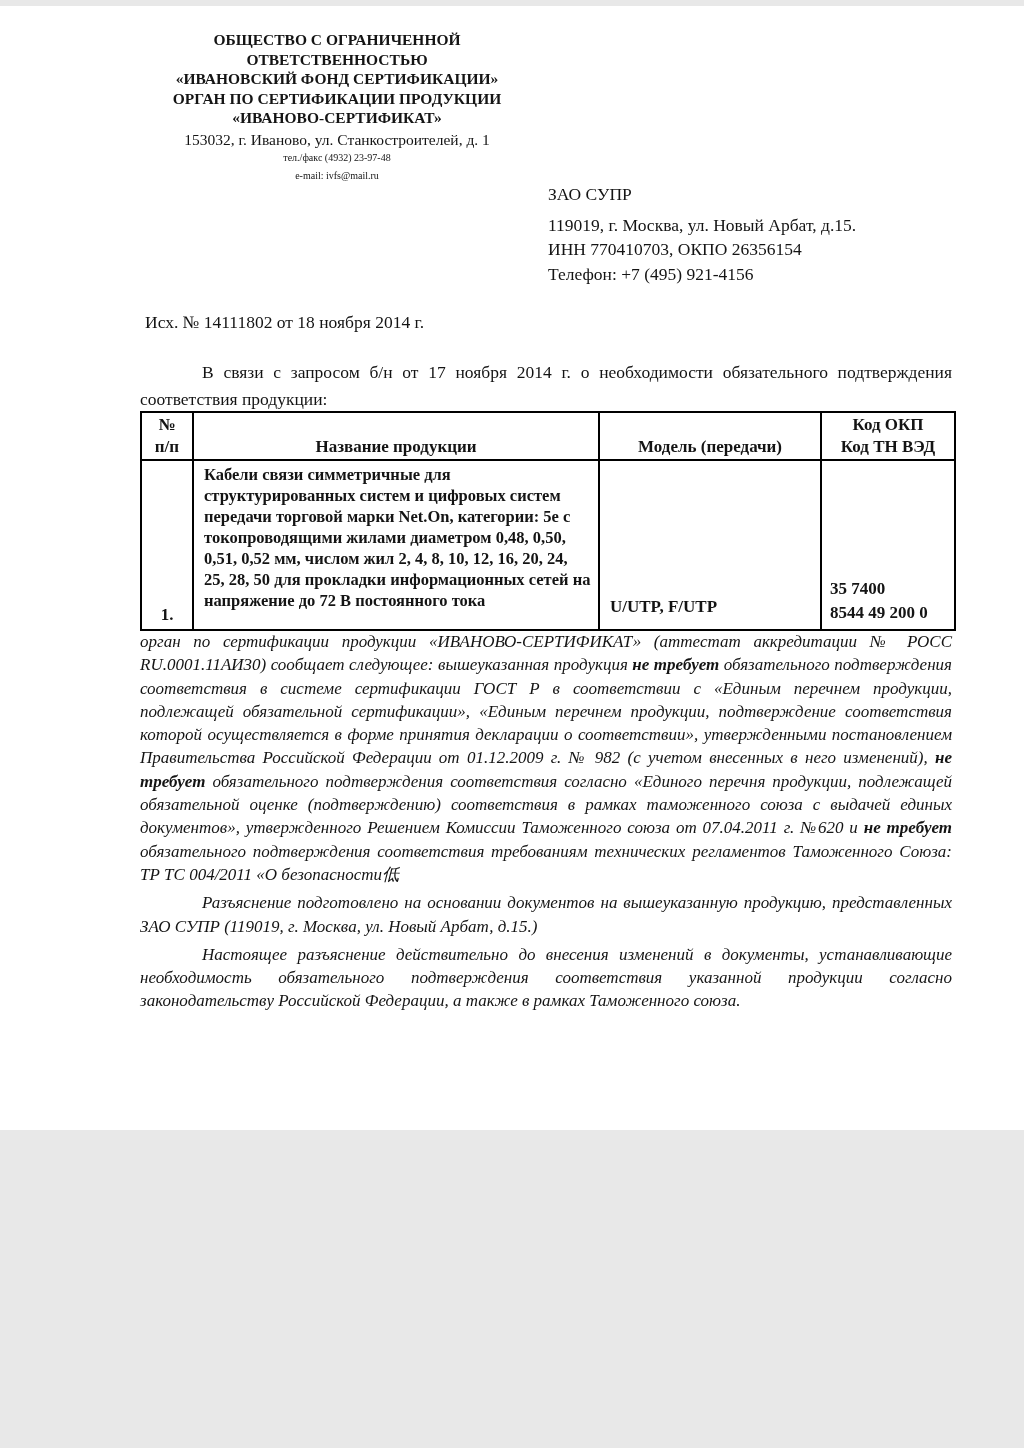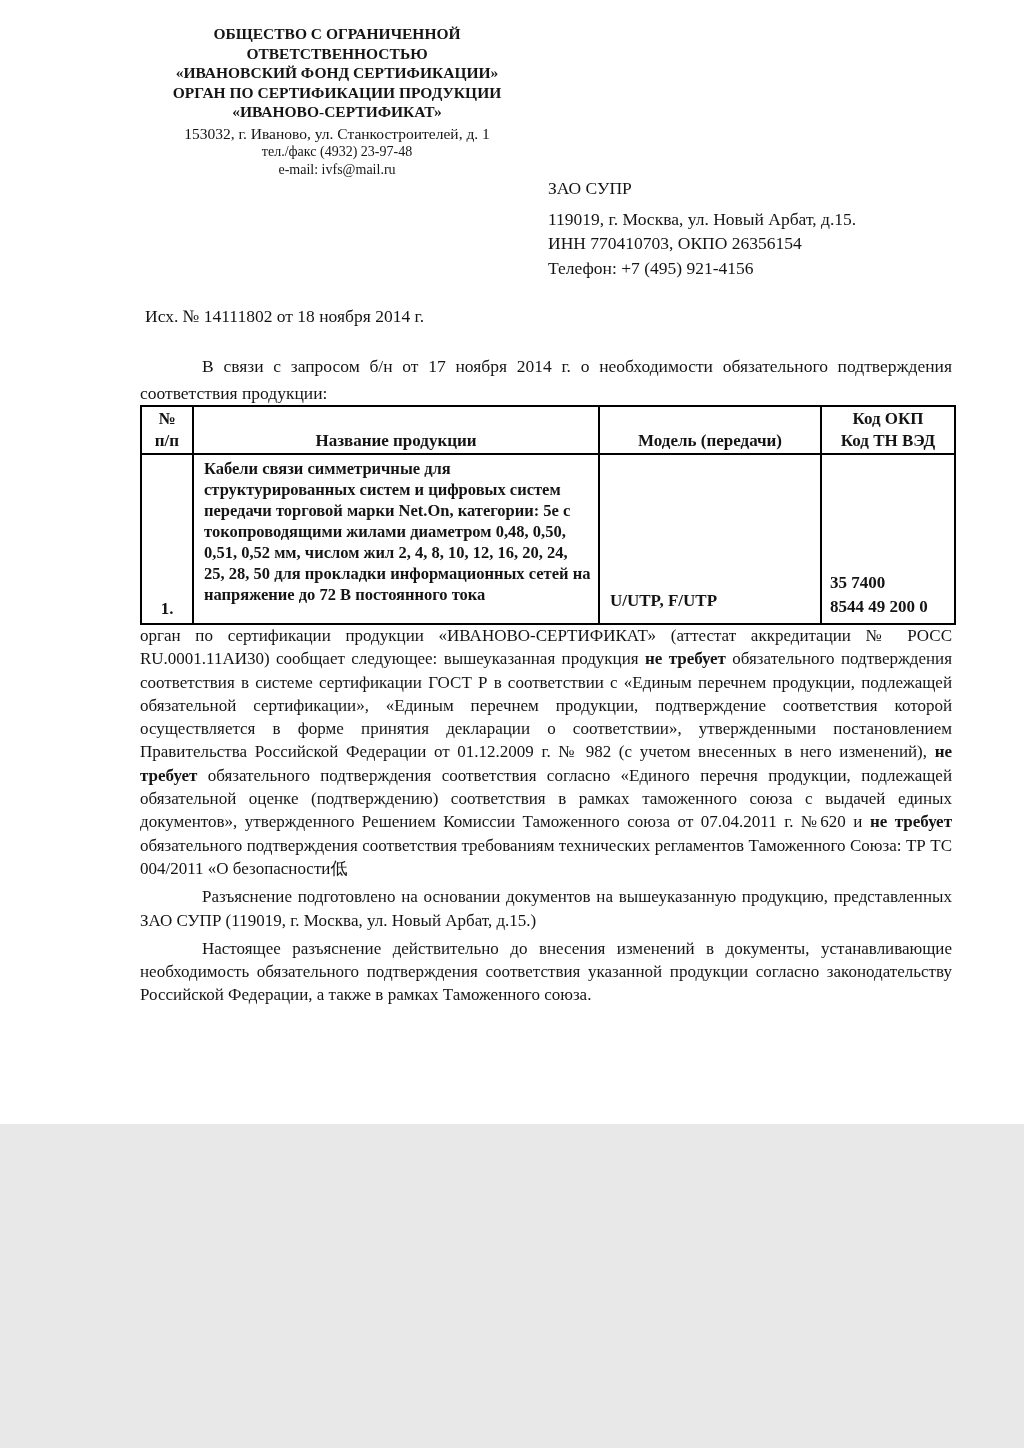--- a/index.html
+++ b/index.html
@@ -1,49 +1,49 @@
 <!DOCTYPE html>
 <html><head>
 <meta charset="utf-8">
 <style>
   html,body{margin:0;padding:0;background:#e8e8e8;}
   .page{
     position:relative;
     width:1024px;height:1124px;
-    margin:0 auto;
+    margin:6px auto;
     background:#ffffff;
     color:#141414;
     font-family:"Liberation Serif","DejaVu Serif",serif;
     overflow:hidden;
   }
   
   .letterhead{position:absolute;left:117px;top:24px;width:440px;text-align:center;}
   .letterhead .org{font-weight:700;font-size:15.5px;line-height:19.5px;}
   .letterhead .addr{font-size:15.5px;line-height:19px;margin-top:2px;}
-  .letterhead .small{font-size:14px;line-height:18.5px;}
+  .letterhead .small{font-size:10px;line-height:18.5px;}
   
   .recipient{position:absolute;left:548px;top:176px;font-size:17.5px;line-height:24.5px;}
   .recipient .name{margin-bottom:6px;}
   
   .ref{position:absolute;left:145px;top:306px;font-size:17.5px;}
   
   .intro{position:absolute;left:140px;top:353px;width:812px;font-size:17.5px;line-height:27px;
          text-align:justify;text-indent:62px;}
   
   .doc-table{position:absolute;left:140px;top:405px;width:814px;border-collapse:collapse;table-layout:fixed;}
   .doc-table td{border:2px solid #000;}
   .hdr{font-weight:700;font-size:17px;line-height:22px;text-align:center;vertical-align:middle;padding:1px 2px;}
   .row-product{height:170px;}
   .cell-num{vertical-align:bottom;text-align:center;font-weight:700;font-size:17px;padding:0 0 4px 0;}
   .cell-name{vertical-align:top;font-weight:700;font-size:16.5px;line-height:21px;padding:3px 6px 3px 10px;}
   .cell-model{vertical-align:bottom;font-weight:700;font-size:17px;padding:0 0 12px 10px;}
   .cell-code{vertical-align:bottom;font-weight:700;font-size:17px;line-height:24px;padding:4px 0 4px 8px;font-family:Liberation Serif, serif;}
   
   .body-text{position:absolute;left:140px;top:624px;width:812px;font-size:17px;line-height:23.3px;text-align:justify;}
-  .body-text p{margin:0 0 5px 0;}
+  .body-text p{margin:0 0 5px 0;font-style:italic;}
   .body-text p.indent{text-indent:62px;}
   .body-text b{font-weight:700;}
   
   .sig-block{position:absolute;left:145px;top:1232px;font-size:17.5px;line-height:27px;}
   .sig-name{position:absolute;left:815px;top:1283px;font-size:17.5px;}
   .executor{position:absolute;left:145px;top:1350px;font-size:17px;line-height:22.5px;}
   
   .stamp-svg{position:absolute;left:346px;top:1188px;pointer-events:none;}
   .ink-svg{position:absolute;left:398px;top:1178px;pointer-events:none;}
 </style>

